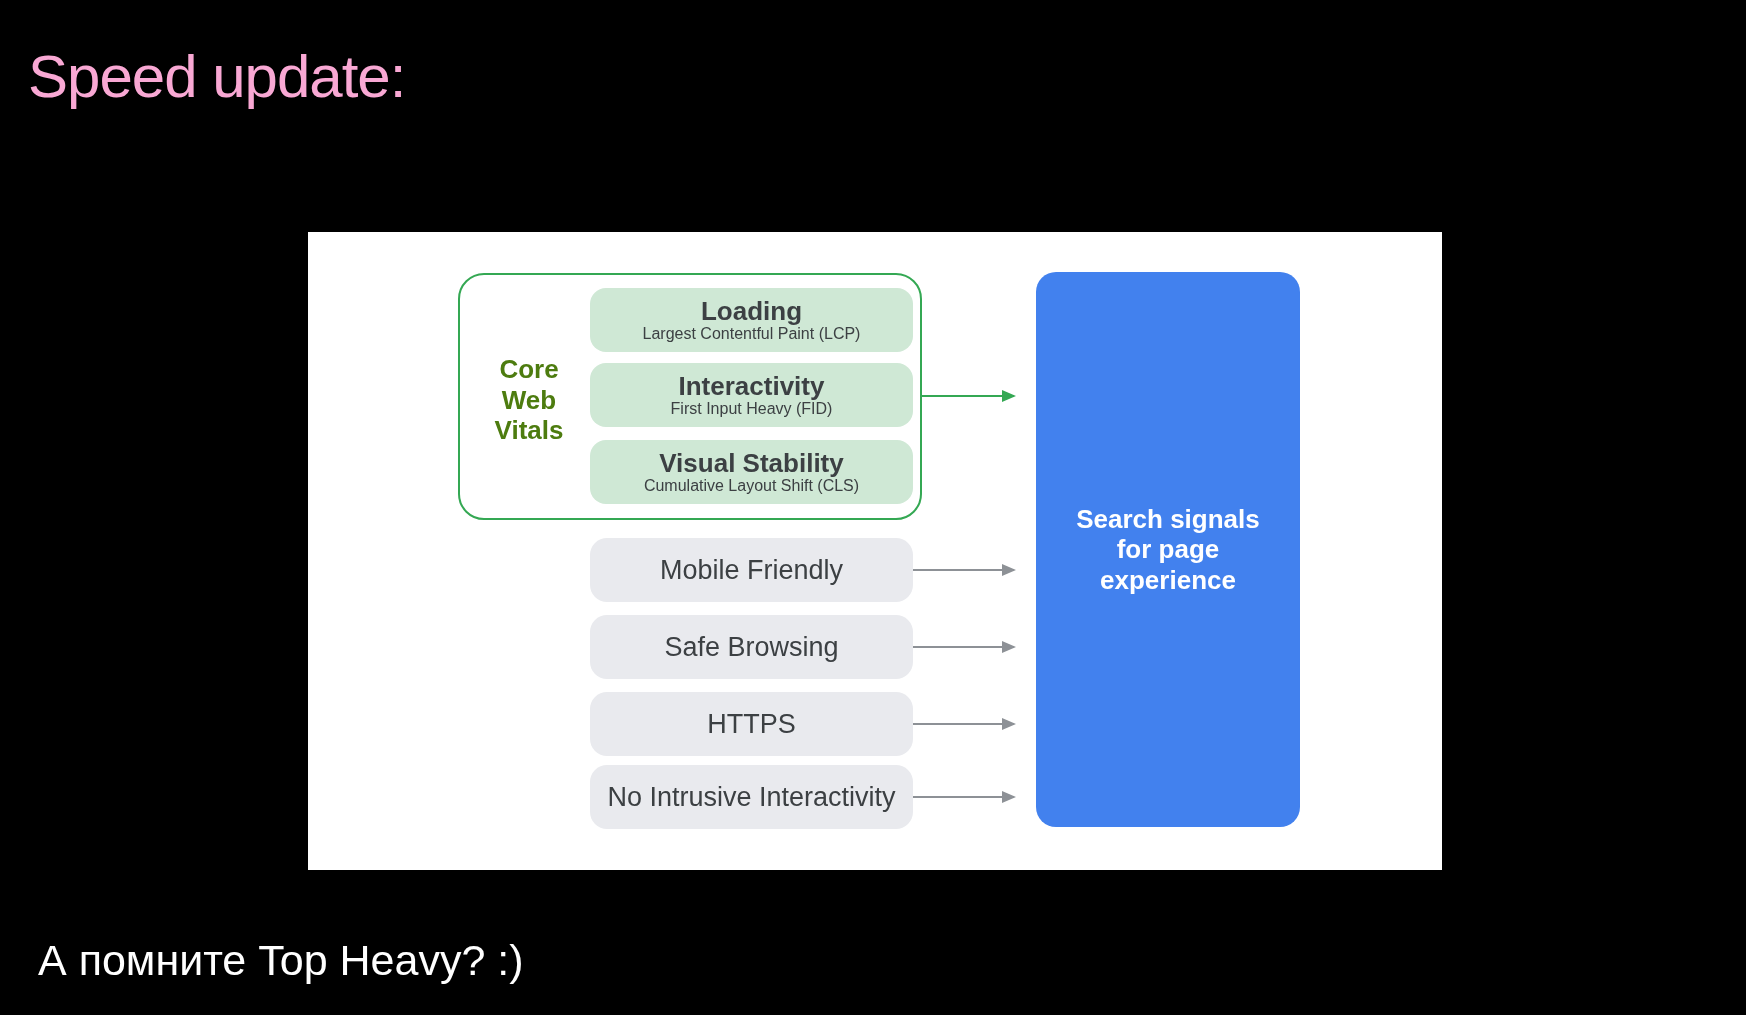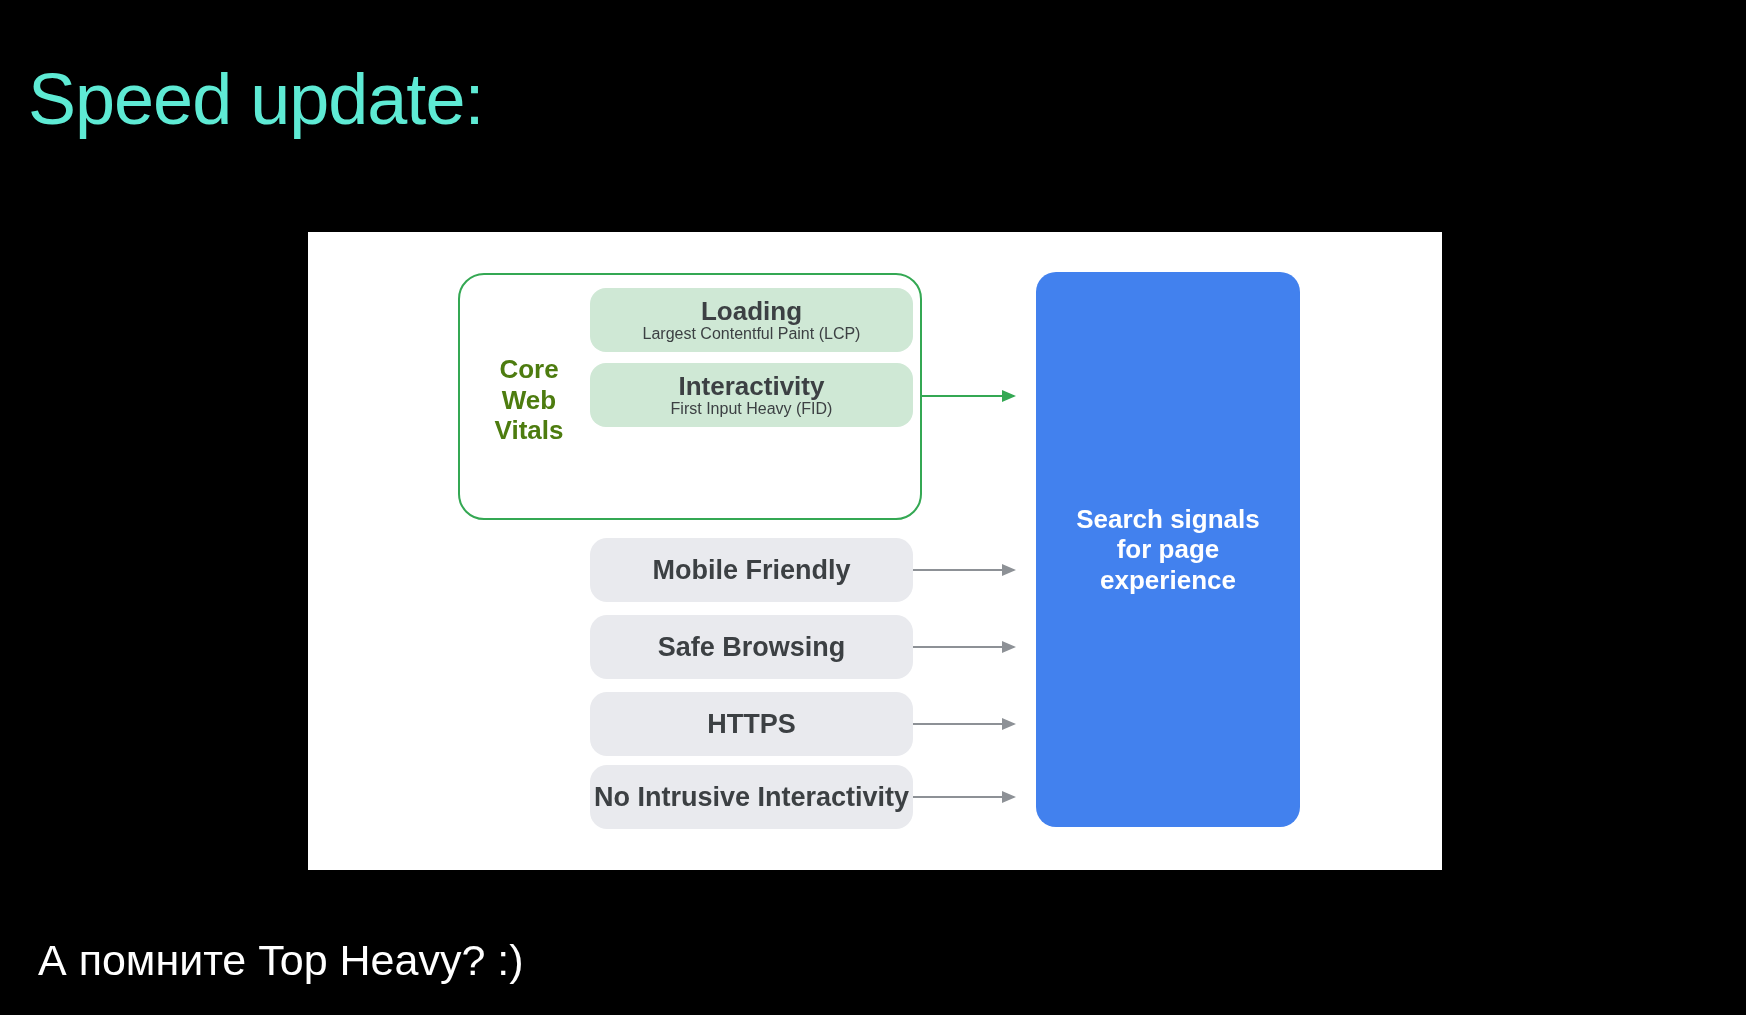--- a/index.html
+++ b/index.html
@@ -7,23 +7,23 @@
   body {
     background: #000000;
     font-family: "Liberation Sans", sans-serif;
     position: relative;
     overflow: hidden;
   }
 
   .slide-title {
     position: absolute;
     left: 28px;
-    top: 60px;
-    color: #5eead4;
-    font-size: 72px;
+    top: 44px;
+    color: #f9a8d4;
+    font-size: 60px;
     font-weight: 400;
     letter-spacing: -1px;
     line-height: 1.1;
   }
 
   .panel {
     position: absolute;
     left: 308px;
     top: 232px;
     width: 1134px;
@@ -87,21 +87,21 @@
     left: 282px;
     width: 323px;
     height: 64px;
     background: #e9eaee;
     border-radius: 17px;
     display: flex;
     align-items: center;
     justify-content: center;
     color: #3c4043;
     font-size: 27px;
-    font-weight: 700;
+    font-weight: 400;
   }
   .signal-box.s1 { top: 306px; }
   .signal-box.s2 { top: 383px; }
   .signal-box.s3 { top: 460px; }
   .signal-box.s4 { top: 533px; }
 
   
   .arrow {
     position: absolute;
     height: 2px;
@@ -167,20 +167,24 @@
   <div class="cwv-label">Core Web Vitals</div>
 
   <div class="vital-box v1">
     <div class="vital-title">Loading</div>
     <div class="vital-sub">Largest Contentful Paint (LCP)</div>
   </div>
   <div class="vital-box v2">
     <div class="vital-title">Interactivity</div>
     <div class="vital-sub">First Input Heavy (FID)</div>
   </div>
+  <div class="vital-box v3">
+    <div class="vital-title">Visual Stability</div>
+    <div class="vital-sub">Cumulative Layout Shift (CLS)</div>
+  </div>
 
   <div class="signal-box s1">Mobile Friendly</div>
   <div class="signal-box s2">Safe Browsing</div>
   <div class="signal-box s3">HTTPS</div>
   <div class="signal-box s4">No Intrusive Interactivity</div>
 
   <div class="arrow green">
       <span class="head"></span>
     </div>
   <div class="arrow gray a1">

